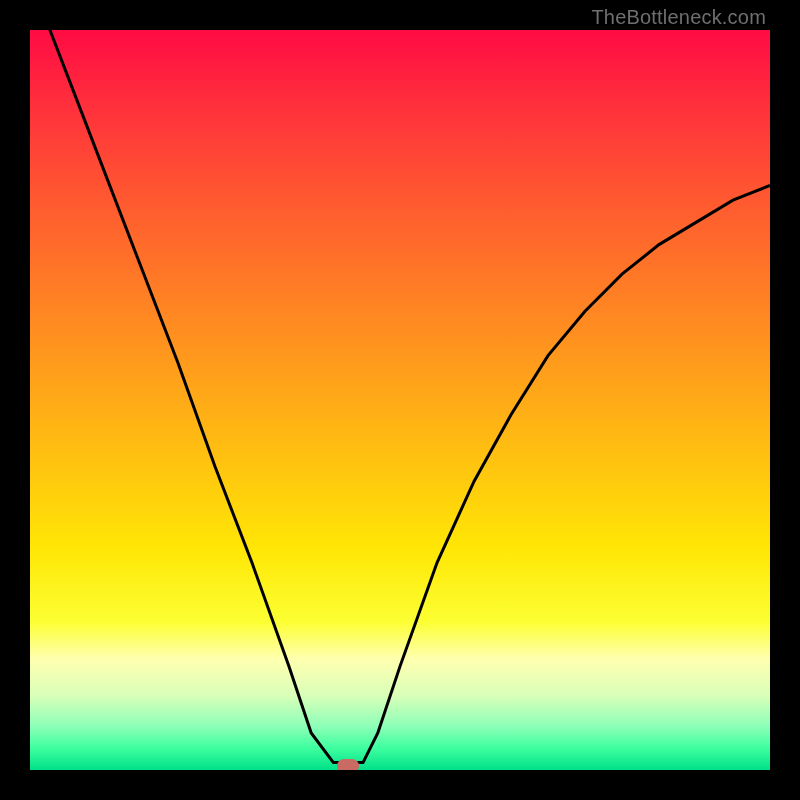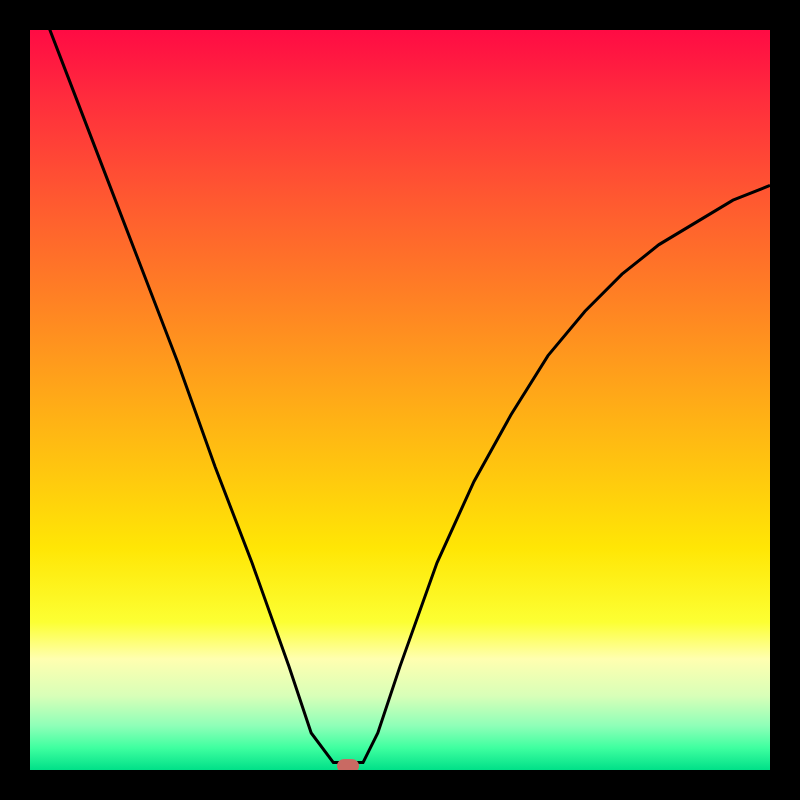--- a/index.html
+++ b/index.html
@@ -71,14 +71,15 @@
 
 <div class="frame">
 
   <div class="plot-area">
     <svg class="curve" viewBox="0 0 740 740" preserveAspectRatio="none">
       <path fill="none" stroke="#000" stroke-width="3" d="M0.0 -51.8 L37.0 44.4 L74.0 140.6 L111.0 236.8 L148.0 333.0 L185.0 436.6 L222.0 532.8 L259.0 636.4 L281.2 703.0 L303.4 732.6 L325.6 732.6 L333.0 732.6 L347.8 703.0 L370.0 636.4 L407.0 532.8 L444.0 451.4 L481.0 384.8 L518.0 325.6 L555.0 281.2 L592.0 244.2 L629.0 214.6 L666.0 192.4 L703.0 170.2 L740.0 155.4"></path>
     </svg>
     <div class="marker" style="left: 307.2px; top: 729.3px;"></div>
   </div>
 
+  <div class="watermark">TheBottleneck.com</div>
 
 </div>
 
 </body></html>

